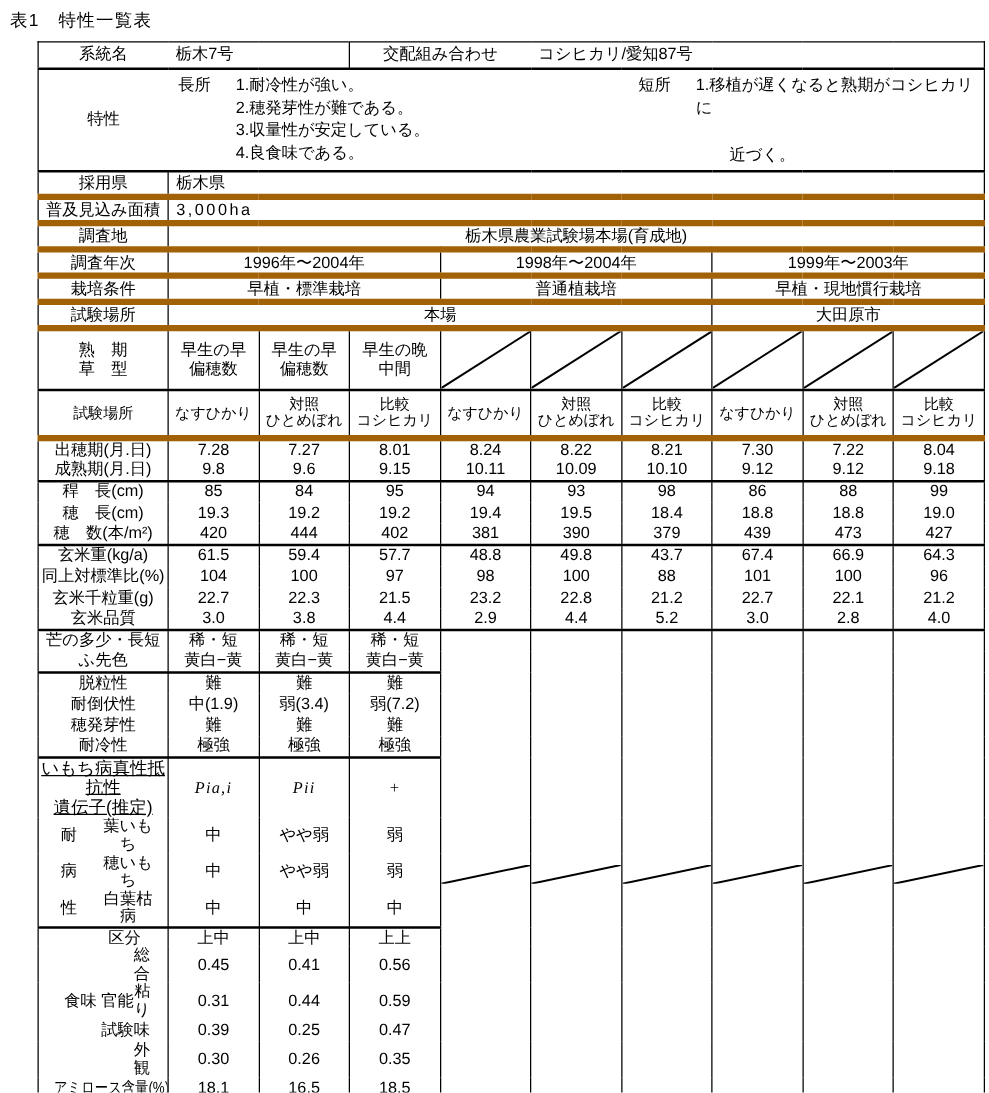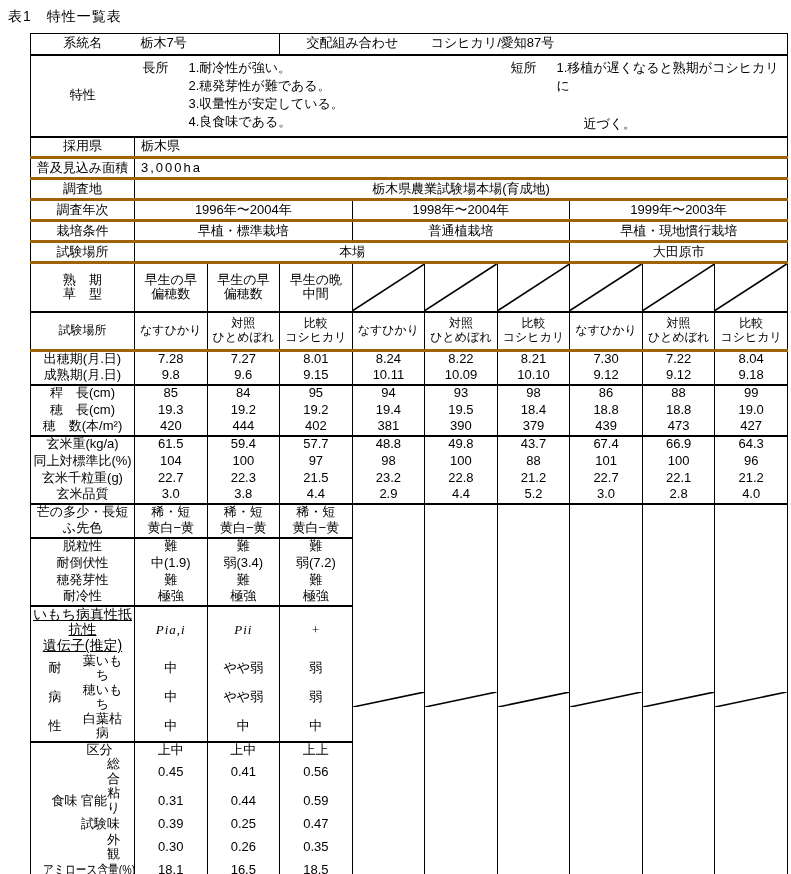--- a/index.html
+++ b/index.html
@@ -17,21 +17,21 @@
     border:1px solid #000; border-top:1px solid #000; border-bottom:2px solid #000;
   }
   col.c-label { width:104px; }
   td { padding:0 2px; vertical-align:middle; overflow:hidden; line-height:1.12; }
   .lbl { text-align:center; }
   .left { text-align:left; padding-left:6px; }
   .center { text-align:center; }
   .num { text-align:center; }
   .bl { border-left:1px solid #000; }
   .pre { white-space:pre-line; }
-  tr.bb1 { border-bottom:3px solid #a16207; }
+  tr.bb1 { border-bottom:5px solid #a16207; }
   tr.bb2 { border-bottom:2px solid #000; }
 
   tr.r-top td { height:21px; }
   tr.r-info td { height:21px; }
   tr.r-jukuki td { height:49px; }
   tr.r-hinshu td { height:39px; font-size:12px; }
   tr.rm td { height:17px; }
   tr.rg td { height:37px; }
   tr.rd td { height:21px; }
   tr.rk td { height:15px; }

